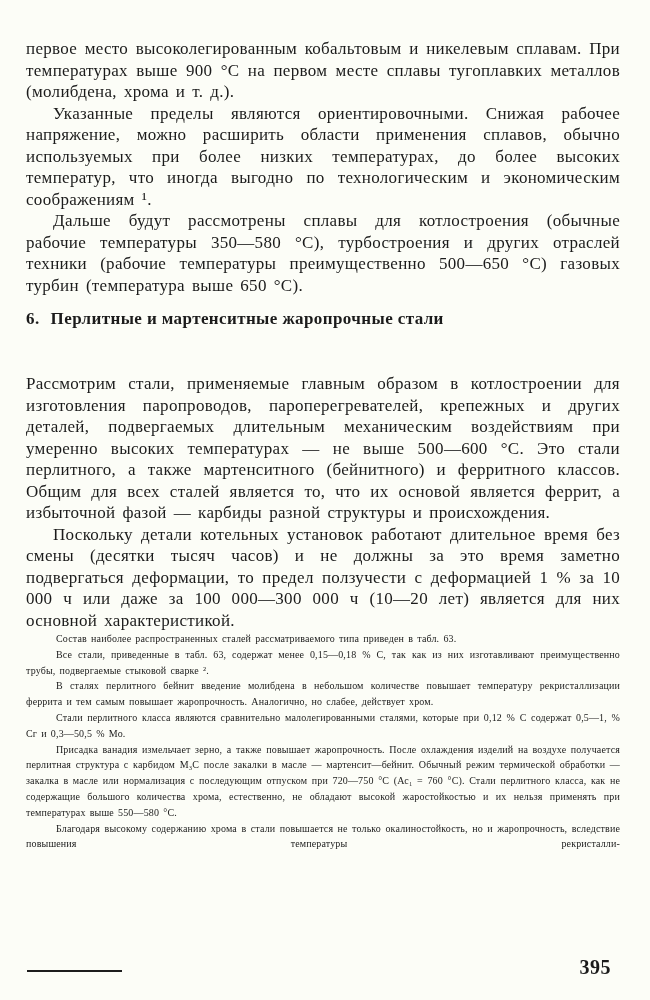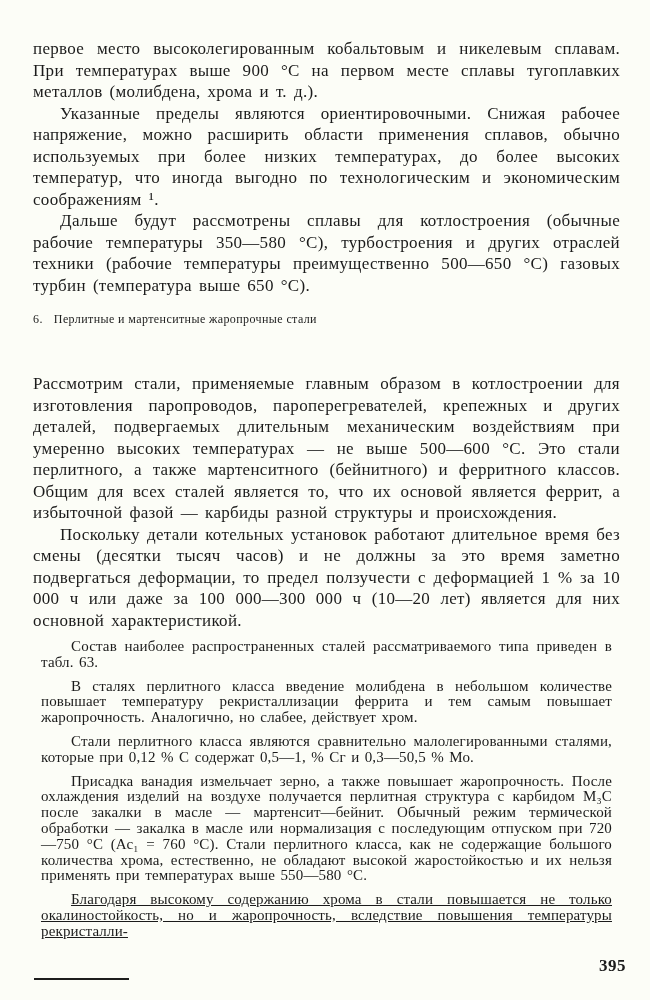--- a/index.html
+++ b/index.html
@@ -8,71 +8,71 @@
     width: 650px;
     height: 1000px;
     background: #fcfdf7;
   }
   .page {
     position: relative;
     box-sizing: border-box;
     width: 650px;
     height: 1000px;
     overflow: hidden;
-    padding: 38px 30px 0 33px;
+    padding: 38px 30px 0 26px;
     background: #fcfdf7;
     color: #1b1b1b;
     font-family: "Liberation Serif", "DejaVu Serif", serif;
   }
   
   .main p {
     margin: 0;
     font-size: 17px;
     line-height: 21.5px;
     text-align: justify;
     letter-spacing: 0.3px;
     word-spacing: 2.5px;
   }
   .ind { text-indent: 27px; }
   .main-top { min-height: 232px; }
   .main-mid { min-height: 248px; margin-top: 44px; }
   
   .heading {
     margin: 13px 0 9px 0;
-    font-size: 12px;
+    font-size: 17px;
     line-height: 20px;
-    font-weight: normal;
+    font-weight: bold;
     letter-spacing: 0.4px;
   }
   .h-num { margin-right: 11px; }
   
   .small { min-height: 330px; }
   .small p, .footnotes p {
-    margin: 8px;
-    font-size: 15px;
+    margin: 0;
+    font-size: 10px;
     line-height: 15.8px;
     text-align: justify;
     letter-spacing: 0.15px;
     word-spacing: 1.5px;
   }
   .small .ind, .footnotes .ind { text-indent: 30px; }
-  .cut { text-align-last: justify; text-decoration: underline; }
+  .cut { text-align-last: justify; }
   
   .fn-rule {
     width: 95px;
     height: 0;
     border-top: 2.5px solid #1d1d1d;
     margin: 9px 0 9px 1px;
   }
   
   .page-number {
     position: absolute;
     top: 956px;
-    right: 24px;
-    font-size: 17px;
+    right: 39px;
+    font-size: 20px;
     font-weight: bold;
     letter-spacing: 0.5px;
   }
 </style>
 </head>
 <body>
 
 <div class="page">
 
   <div class="main main-top">
@@ -85,21 +85,22 @@
     <span class="h-num">6.</span><span>Перлитные и мартенситные жаропрочные стали</span>
   </h2>
 
   <div class="main main-mid">
     <p>Рассмотрим стали, применяемые главным образом в котлостроении для изготовления паропроводов, пароперегревателей, крепежных и других деталей, подвергаемых длительным механическим воздействиям при умеренно высоких температурах — не выше 500—600 °С. Это стали перлитного, а также мартенситного (бейнитного) и ферритного классов. Общим для всех сталей является то, что их основой является феррит, а избыточной фазой — карбиды разной структуры и происхождения.</p>
     <p class="ind">Поскольку детали котельных установок работают длительное время без смены (десятки тысяч часов) и не должны за это время заметно подвергаться деформации, то предел ползучести с деформацией 1 % за 10 000 ч или даже за 100 000—300 000 ч (10—20 лет) является для них основной характеристикой.</p>
   </div>
 
   <div class="small">
     <p class="ind">Состав наиболее распространенных сталей рассматриваемого типа приведен в табл. 63.</p>
-    <p class="ind">В сталях перлитного класса введение молибдена в небольшом количестве повышает температуру рекристаллизации феррита и тем самым повышает жаропрочность. Аналогично, но слабее, действует хром.</p>
+    <p class="ind">Все стали, приведенные в табл. 63, содержат менее 0,15—0,18 % С, так как из них изготавливают преимущественно трубы, подвергаемые стыковой сварке ².</p>
+    <p class="ind">В сталях перлитного бейнит введение молибдена в небольшом количестве повышает температуру рекристаллизации феррита и тем самым повышает жаропрочность. Аналогично, но слабее, действует хром.</p>
     <p class="ind">Стали перлитного класса являются сравнительно малолегированными сталями, которые при 0,12 % С содержат 0,5—1, % Сг и 0,3—50,5 % Мо.</p>
     <p class="ind">Присадка ванадия измельчает зерно, а также повышает жаропрочность. После охлаждения изделий на воздухе получается перлитная структура с карбидом М₃С после закалки в масле — мартенсит—бейнит. Обычный режим термической обработки — закалка в масле или нормализация с последующим отпуском при 720—750 °С (Ас₁ = 760 °С). Стали перлитного класса, как не содержащие большого количества хрома, естественно, не обладают высокой жаростойкостью и их нельзя применять при температурах выше 550—580 °С.</p>
     <p class="ind cut">Благодаря высокому содержанию хрома в стали повышается не только окалиностойкость, но и жаропрочность, вследствие повышения температуры рекристалли-</p>
   </div>
 
   <div class="fn-rule"></div>
 
 
   <div class="page-number">395</div>
 

